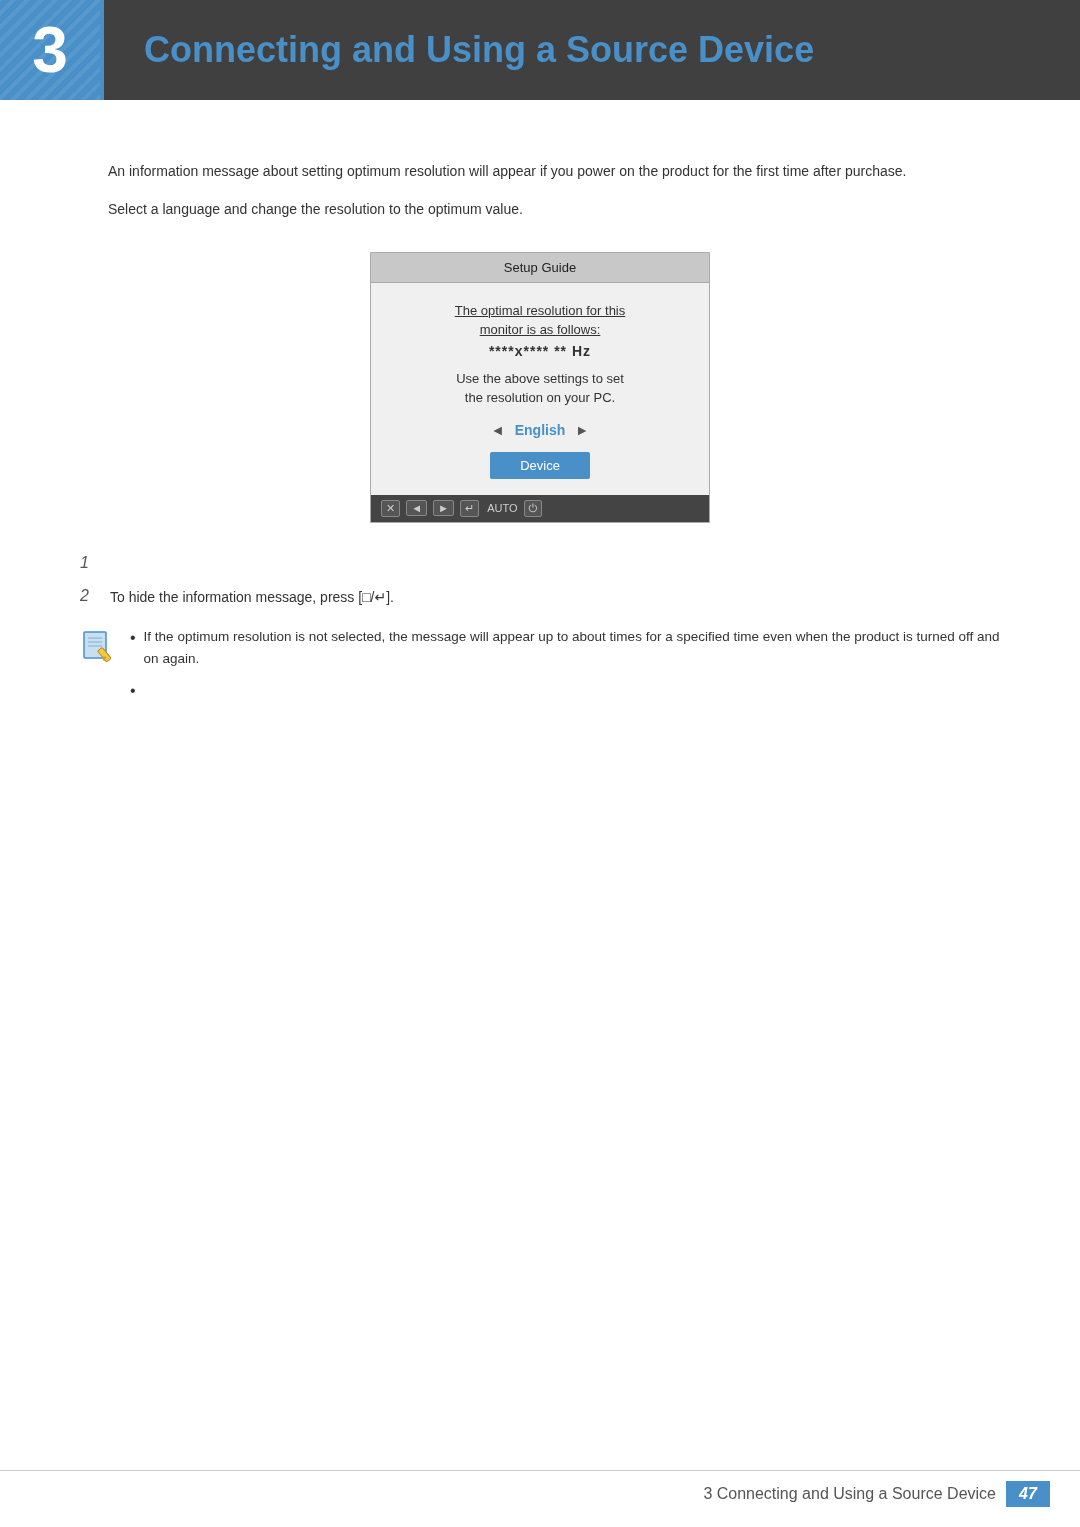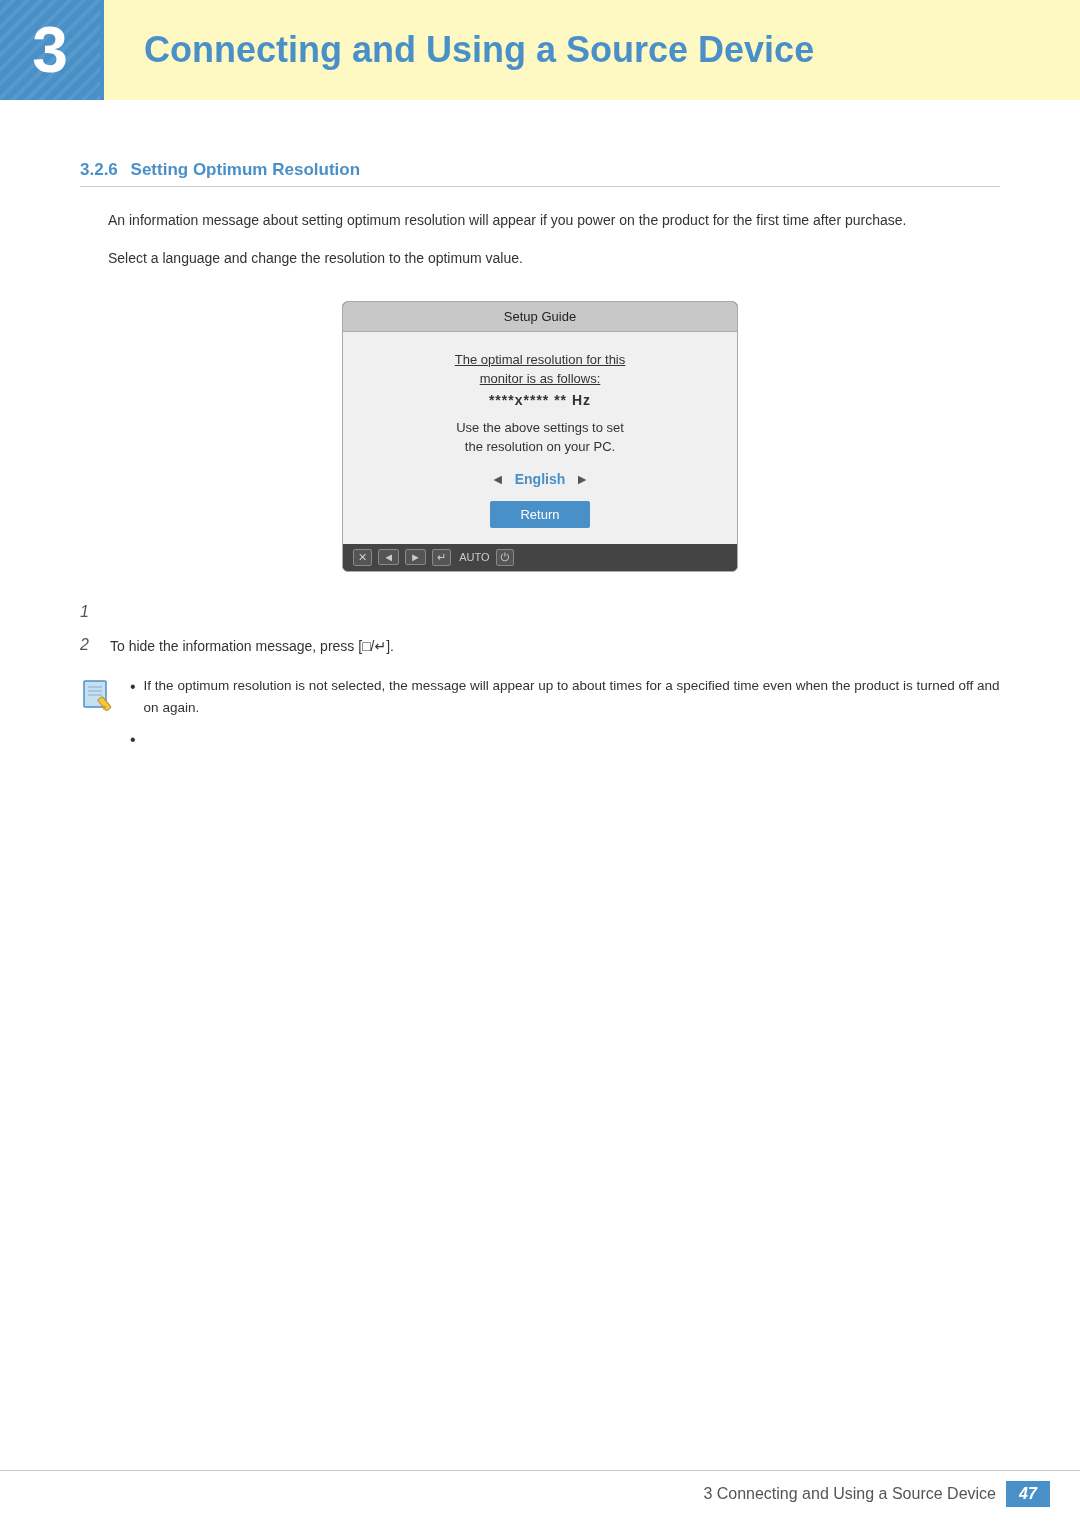--- a/index.html
+++ b/index.html
@@ -50,21 +50,21 @@
 
     .chapter-number {
       font-size: 64px;
       font-weight: bold;
       color: #ffffff;
       z-index: 1;
       line-height: 1;
     }
 
     .chapter-title-block {
-      background: #fef9c3;
+      background: #404040;
       flex: 1;
       display: flex;
       align-items: center;
       padding: 0 40px;
       border-left: 4px solid #4a90c8;
     }
 
     .chapter-title {
       font-size: 36px;
       font-weight: bold;
@@ -102,22 +102,22 @@
     
     .dialog-container {
       display: flex;
       justify-content: center;
       margin: 30px 0 30px 0;
     }
 
     .setup-dialog {
       border: 1.5px solid #aaa;
       background: #701a75;
-      width: 396px;
-      border-radius: 6px;
+      width: 340px;
+      border-radius: 1px;
       overflow: hidden;
     }
 
     .dialog-titlebar {
       background: #c8c8c8;
       padding: 7px 14px;
       font-size: 13px;
       color: #222;
       text-align: center;
       border-bottom: 1px solid #aaa;
@@ -312,24 +312,20 @@
   <div class="chapter-number-block">
     <span class="chapter-number">3</span>
   </div>
   <div class="chapter-title-block">
     <span class="chapter-title">Connecting and Using a Source Device</span>
   </div>
 </div>
 
 <div class="main-content">
 
-  <div class="section-heading">
-    <span class="section-heading-number">3.2.6</span>
-    <span>Setting Optimum Resolution</span>
-  </div>
 
   <p class="body-text">An information message about setting optimum resolution will appear if you power on the product for the first time after purchase.</p>
   <p class="body-text">Select a language and change the resolution to the optimum value.</p>
 
   <div class="dialog-container">
     <div class="setup-dialog">
       <div class="dialog-titlebar">Setup Guide</div>
       <div class="dialog-body">
         <div class="dialog-resolution-text">
           <span>The optimal resolution for this</span><br>
@@ -338,21 +334,21 @@
         <div class="dialog-resolution-value">****x****  ** Hz</div>
         <div class="dialog-instruction-text">
           <span>Use the above settings to set</span><br>
           <span>the resolution on your PC.</span>
         </div>
         <div class="dialog-language-row">
           <span class="dialog-arrow">◄</span>
           <span class="dialog-language-label">English</span>
           <span class="dialog-arrow">►</span>
         </div>
-        <button class="dialog-return-btn">Return</button>
+        <button class="dialog-return-btn">Device</button>
       </div>
       <div class="dialog-footer">
         <span class="footer-icon">✕</span>
         <span class="footer-icon">◄</span>
         <span class="footer-icon">►</span>
         <span class="footer-icon">↵</span>
         <span class="footer-auto-text">AUTO</span>
         <span class="footer-icon">⏻</span>
       </div>
     </div>

